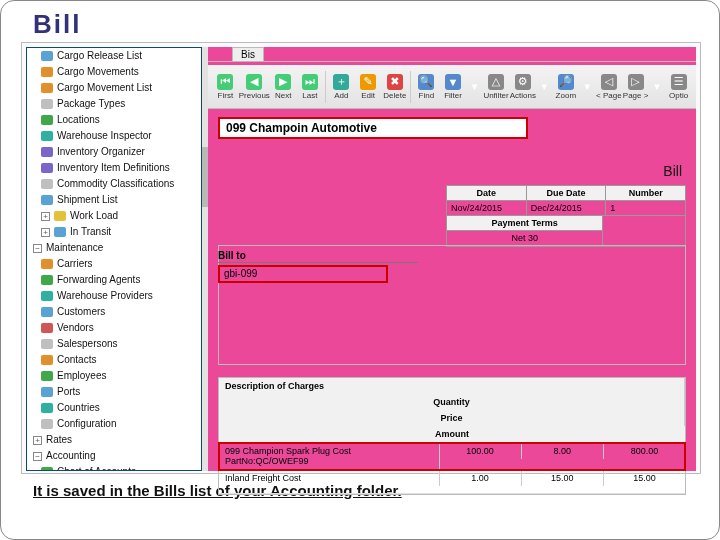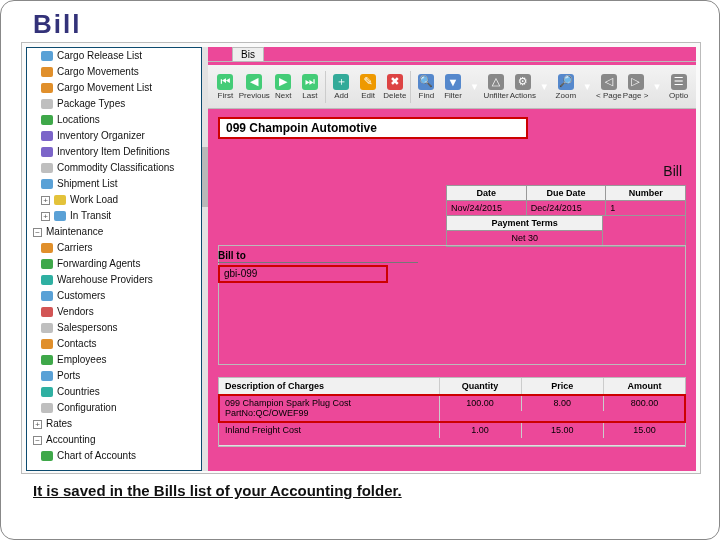--- a/index.html
+++ b/index.html
@@ -38,21 +38,21 @@
   .meta .hdr { font-weight:700; text-align:center; background:#f1f1f1; }
   .meta .span2 { flex:2; text-align:center; }
 
   .billto { position:absolute; left:10px; top:203px; width:200px; }
   .billto-lbl { font-size:10px; font-weight:700; border-bottom:1px solid #777; padding-bottom:1px; }
   .billto-box { border:2px solid #c00; height:18px; width:170px; margin-top:2px; font-size:10px; padding:1px 4px; }
 
   .area-box { position:absolute; left:10px; top:198px; right:10px; height:120px; border:1px solid #bbb; }
 
   .charges { position:absolute; left:10px; right:10px; top:330px; border:1px solid #bbb; }
-  .charges .hrow { display:flex; font-size:9px; font-weight:700; background:#f1f1f1; border-bottom:1px solid #999; }
+  .charges .hrow { display:flex; font-size:9px; font-weight:700; background:#f1f1f1; border-bottom:1px solid #999;flex-direction:column; }
   .charges .drow { display:flex; font-size:9px; border-bottom:1px solid #e0e0e0; min-height:24px; align-items:flex-start; }
   .charges .c1{flex:3; padding:3px 6px; border-right:1px solid #ccc}
   .charges .cn{flex:1; padding:3px 6px; text-align:center; border-right:1px solid #ccc}
   .charges .cn:last-child{border-right:none}
   .charges .redwrap { outline:2px solid #c00; outline-offset:-1px; }
 
   .vscroll { position:absolute; left:180px; top:4px; width:6px; height:424px; background:#e2e2e2; }
   .vscroll-thumb { position:absolute; left:0; top:100px; width:6px; height:60px; background:#b8b8b8; }
 </style>
 </head>
@@ -77,20 +77,24 @@
             <span class="ic c-orange"></span>
             <span>Cargo Movement List</span>
           </li>
           <li>
             <span class="ic c-gray"></span>
             <span>Package Types</span>
           </li>
           <li>
             <span class="ic c-green"></span>
             <span>Locations</span>
+          </li>
+          <li>
+            <span class="ic c-teal"></span>
+            <span>Warehouse Inspector</span>
           </li>
           <li>
             <span class="ic c-purple"></span>
             <span>Inventory Organizer</span>
           </li>
           <li>
             <span class="ic c-purple"></span>
             <span>Inventory Item Definitions</span>
           </li>
           <li>

